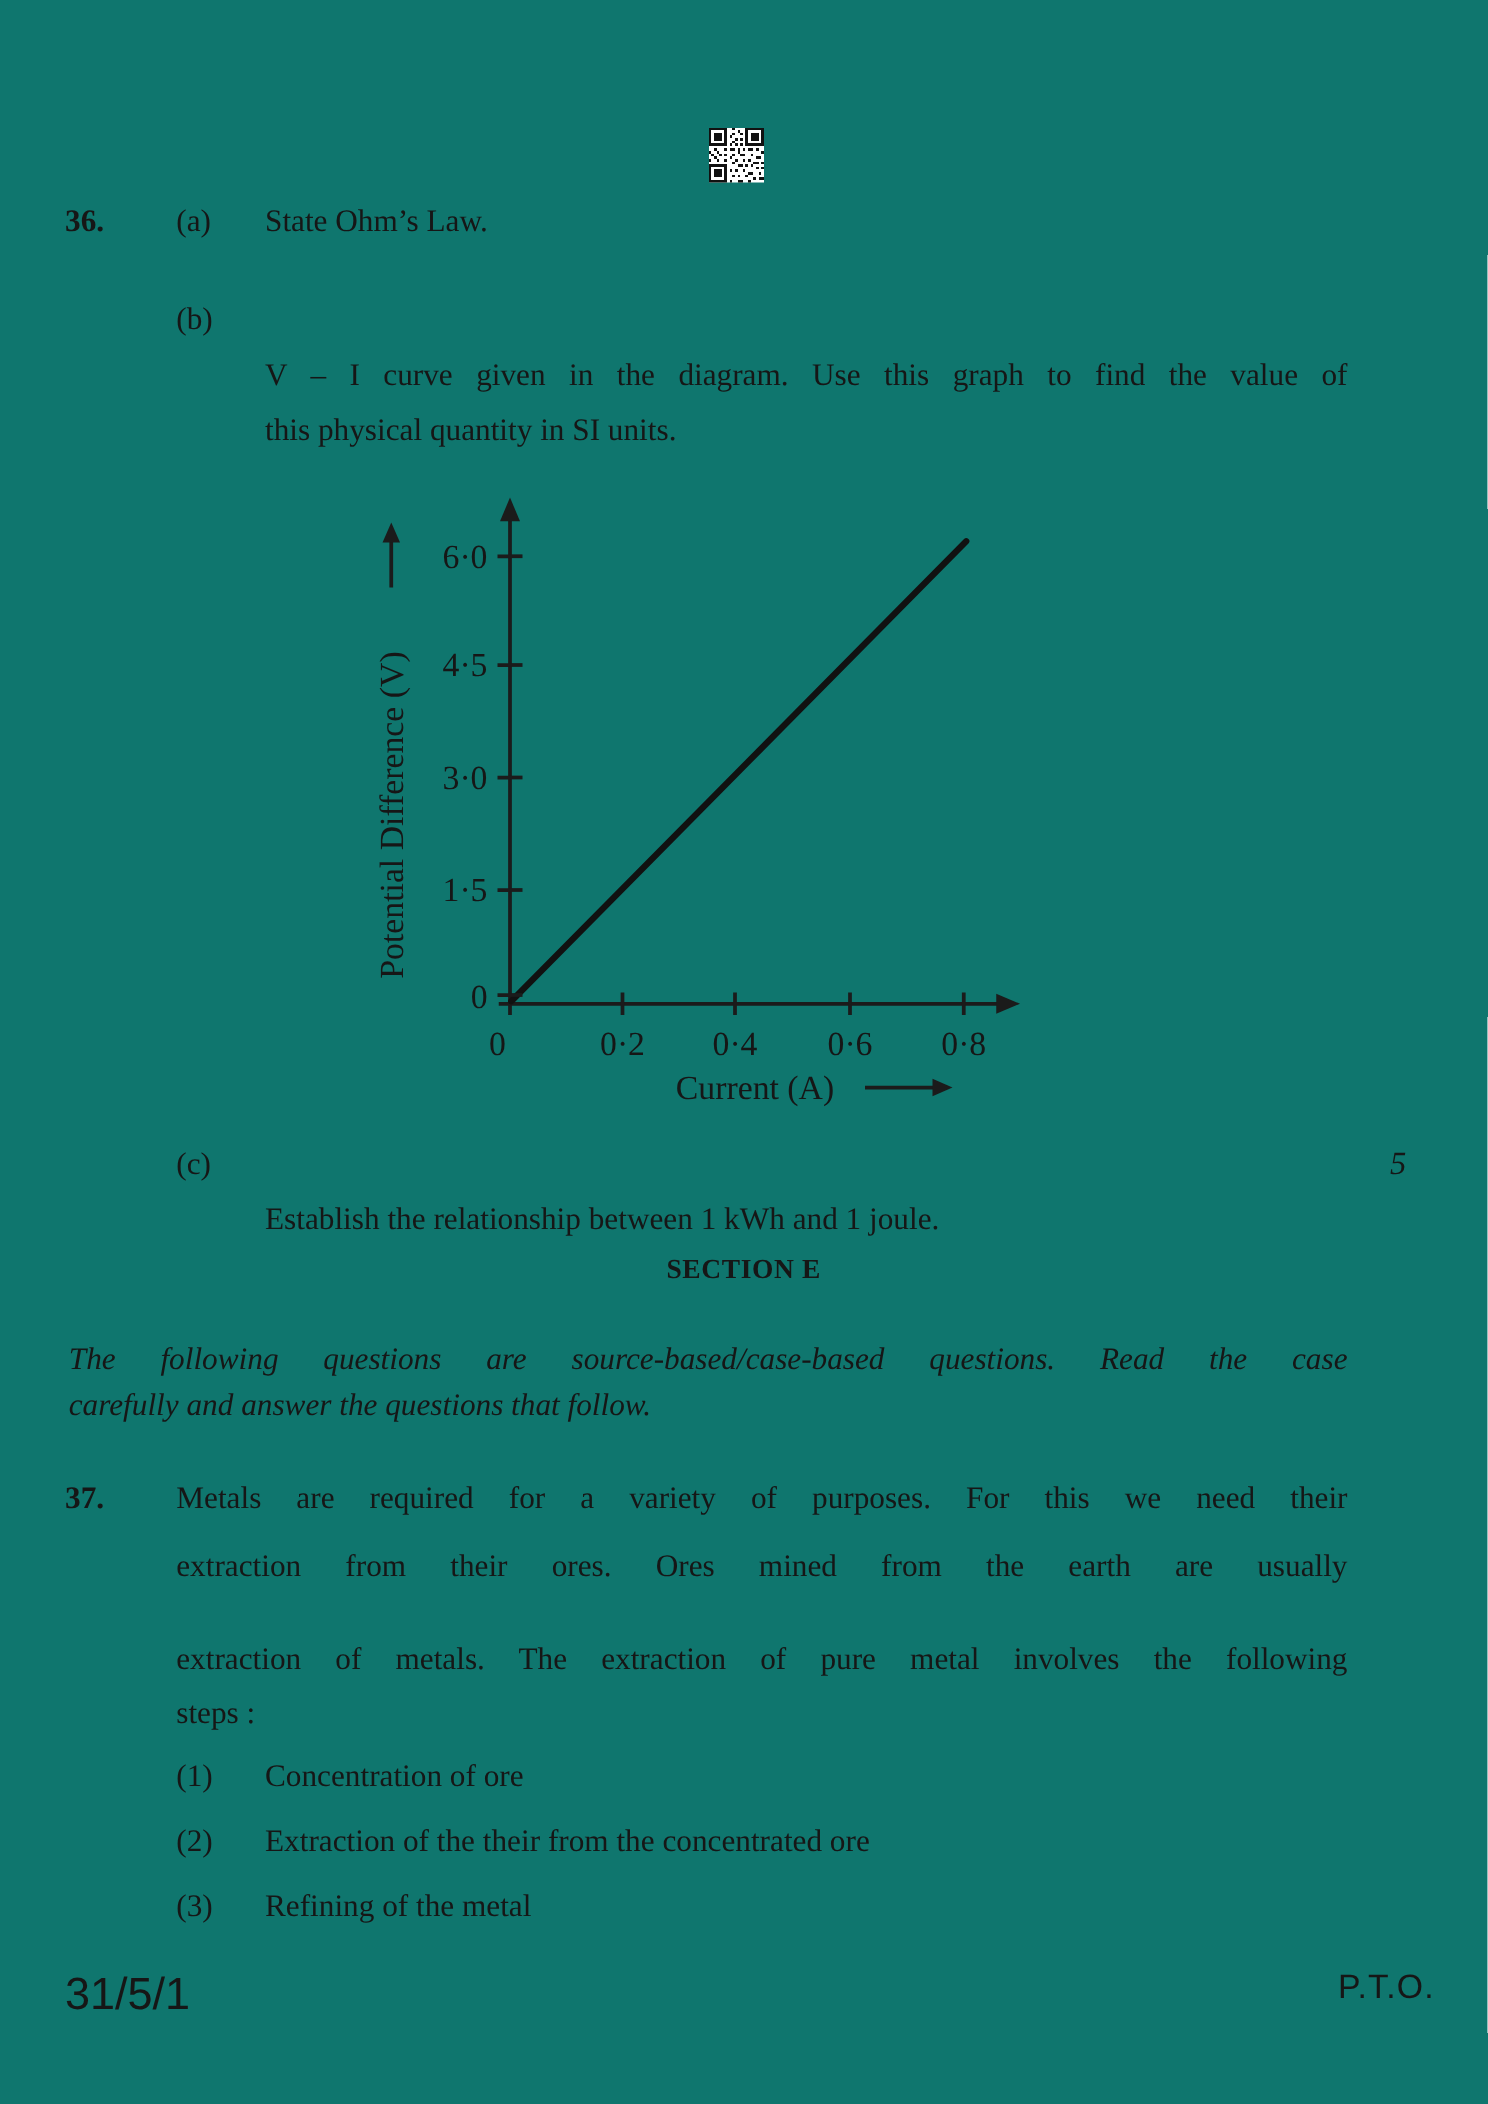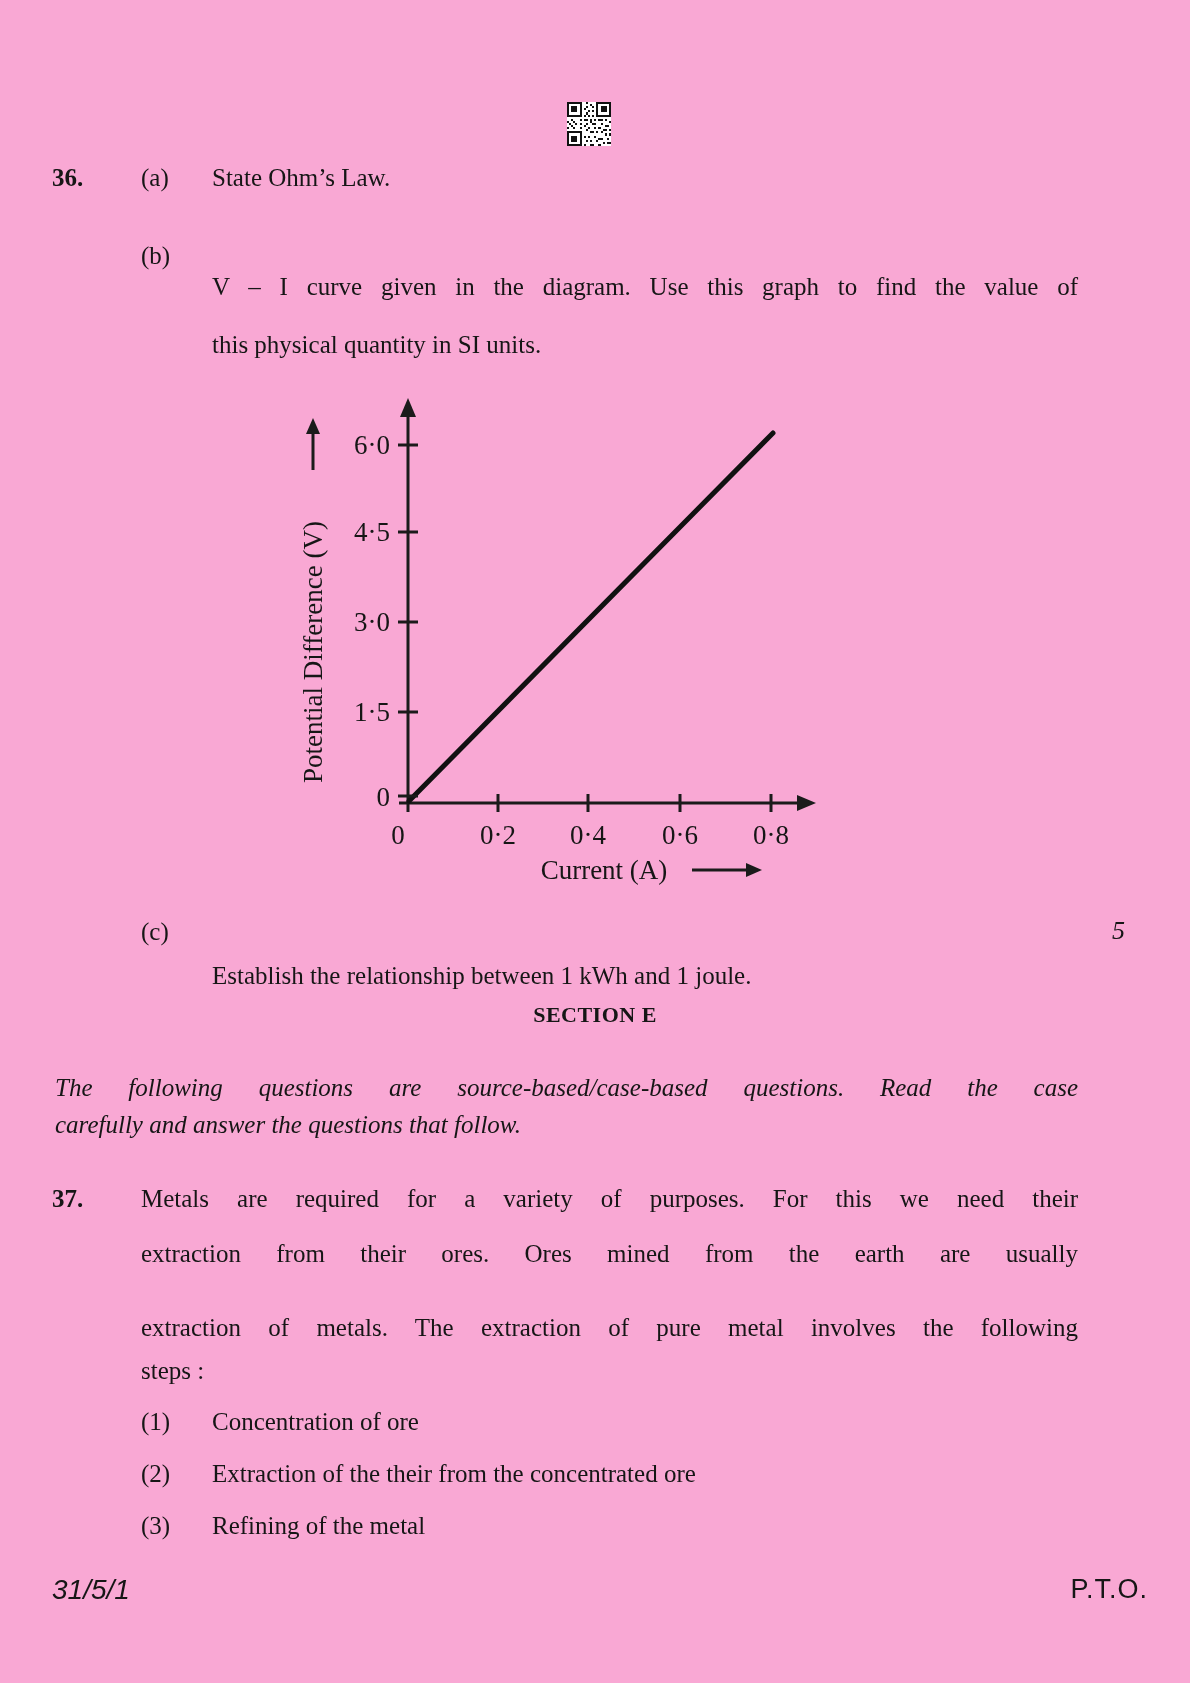--- a/index.html
+++ b/index.html
@@ -1,19 +1,19 @@
 <!DOCTYPE html>
 <html><head>
 <meta charset="utf-8">
 <style>
   * { margin:0; padding:0; box-sizing:border-box; }
   html,body { background:#ffffff; }
   .page {
     position:relative; width:1190px; height:1683px; margin:0 auto;
-    background:#f9a8d4; color:#161616;
+    background:#0f766e; color:#161616;
     font-family:"Liberation Serif", serif; overflow:hidden;
   }
   .abs { position:absolute; }
   .t  { font-size:25px; white-space:pre; }
   .jline {
     font-size:25px; text-align:justify; text-align-last:justify;
   }
   .bold { font-weight:700; }
   .it { font-style:italic; }
   .sans { font-family:"Liberation Sans", sans-serif; }
@@ -103,21 +103,21 @@
         <rect x="11" y="20" width="2" height="1"></rect>
         <rect x="15" y="20" width="1" height="1"></rect>
     </g>
   </svg>
 
   <span class="abs t bold" style="left:52px; top:164px;">36.</span>
   <span class="abs t" style="left:141px; top:164px;">(a)</span>
   <span class="abs t" style="left:212px; top:164px;">State Ohm’s Law.</span>
 
   <span class="abs t" style="left:141px; top:242px;">(b)</span>
-  <div class="abs jline" style="left:212px; top:273px; width:866px;">V – I curve given in the diagram. Use this graph to find the value of</div>
+  <div class="abs jline" style="left:212px; top:287px; width:866px;">V – I curve given in the diagram. Use this graph to find the value of</div>
   <div class="abs t" style="left:212px; top:331px;">this physical quantity in SI units.</div>
 
   <svg class="abs" style="left:250px; top:380px;" width="580" height="510" viewBox="250 380 580 510">
 
     <line x1="408" y1="812" x2="408" y2="412" stroke="#1b1b1b" stroke-width="3"></line>
     <polygon points="408,398 400,417 416,417" fill="#1b1b1b"></polygon>
 
     <line x1="399" y1="803" x2="800" y2="803" stroke="#1b1b1b" stroke-width="3"></line>
     <polygon points="816,803 797,795 797,811" fill="#1b1b1b"></polygon>
 
@@ -178,16 +178,16 @@
   <div class="abs jline" style="left:141px; top:1314px; width:937px;">extraction of metals. The extraction of pure metal involves the following</div>
   <div class="abs t" style="left:141px; top:1357px;">steps :</div>
 
   <span class="abs t" style="left:141px; top:1408px;">(1)</span>
   <span class="abs t" style="left:212px; top:1408px;">Concentration of ore</span>
   <span class="abs t" style="left:141px; top:1460px;">(2)</span>
   <span class="abs t" style="left:212px; top:1460px;">Extraction of the their from the concentrated ore</span>
   <span class="abs t" style="left:141px; top:1512px;">(3)</span>
   <span class="abs t" style="left:212px; top:1512px;">Refining of the metal</span>
 
-  <span class="abs sans" style="left:52px; top:1574px; font-size:28px;font-style:italic;">31/5/1</span>
+  <span class="abs sans" style="left:52px; top:1574px; font-size:36px;">31/5/1</span>
   <span class="abs sans" style="right:42px; top:1574px; font-size:27px; letter-spacing:1px;">P.T.O.</span>
 
 </div>
 
 </body></html>

